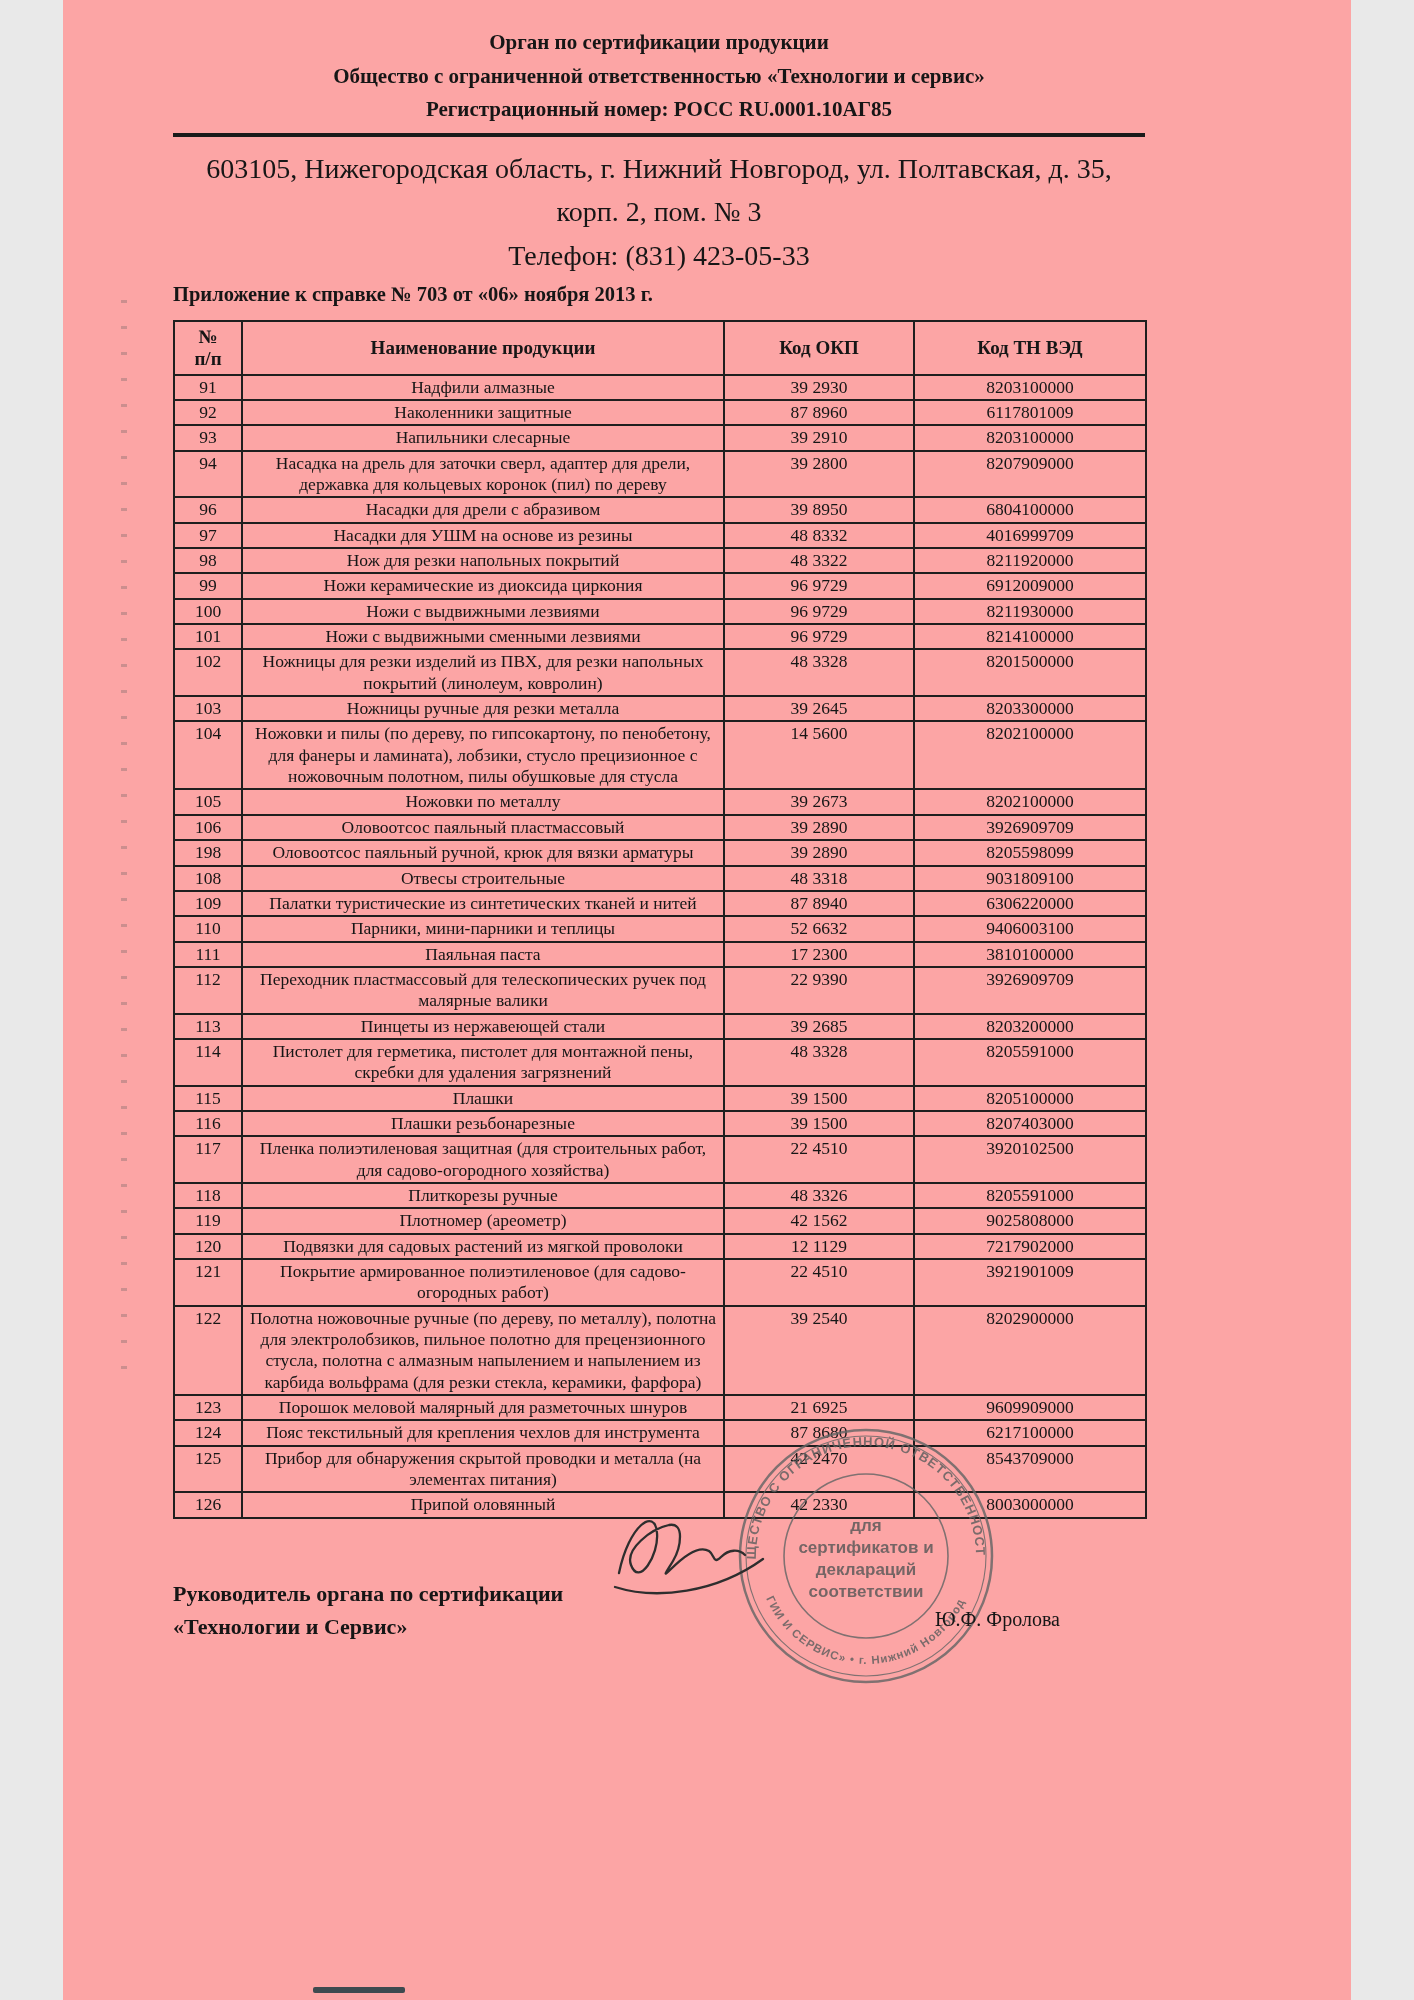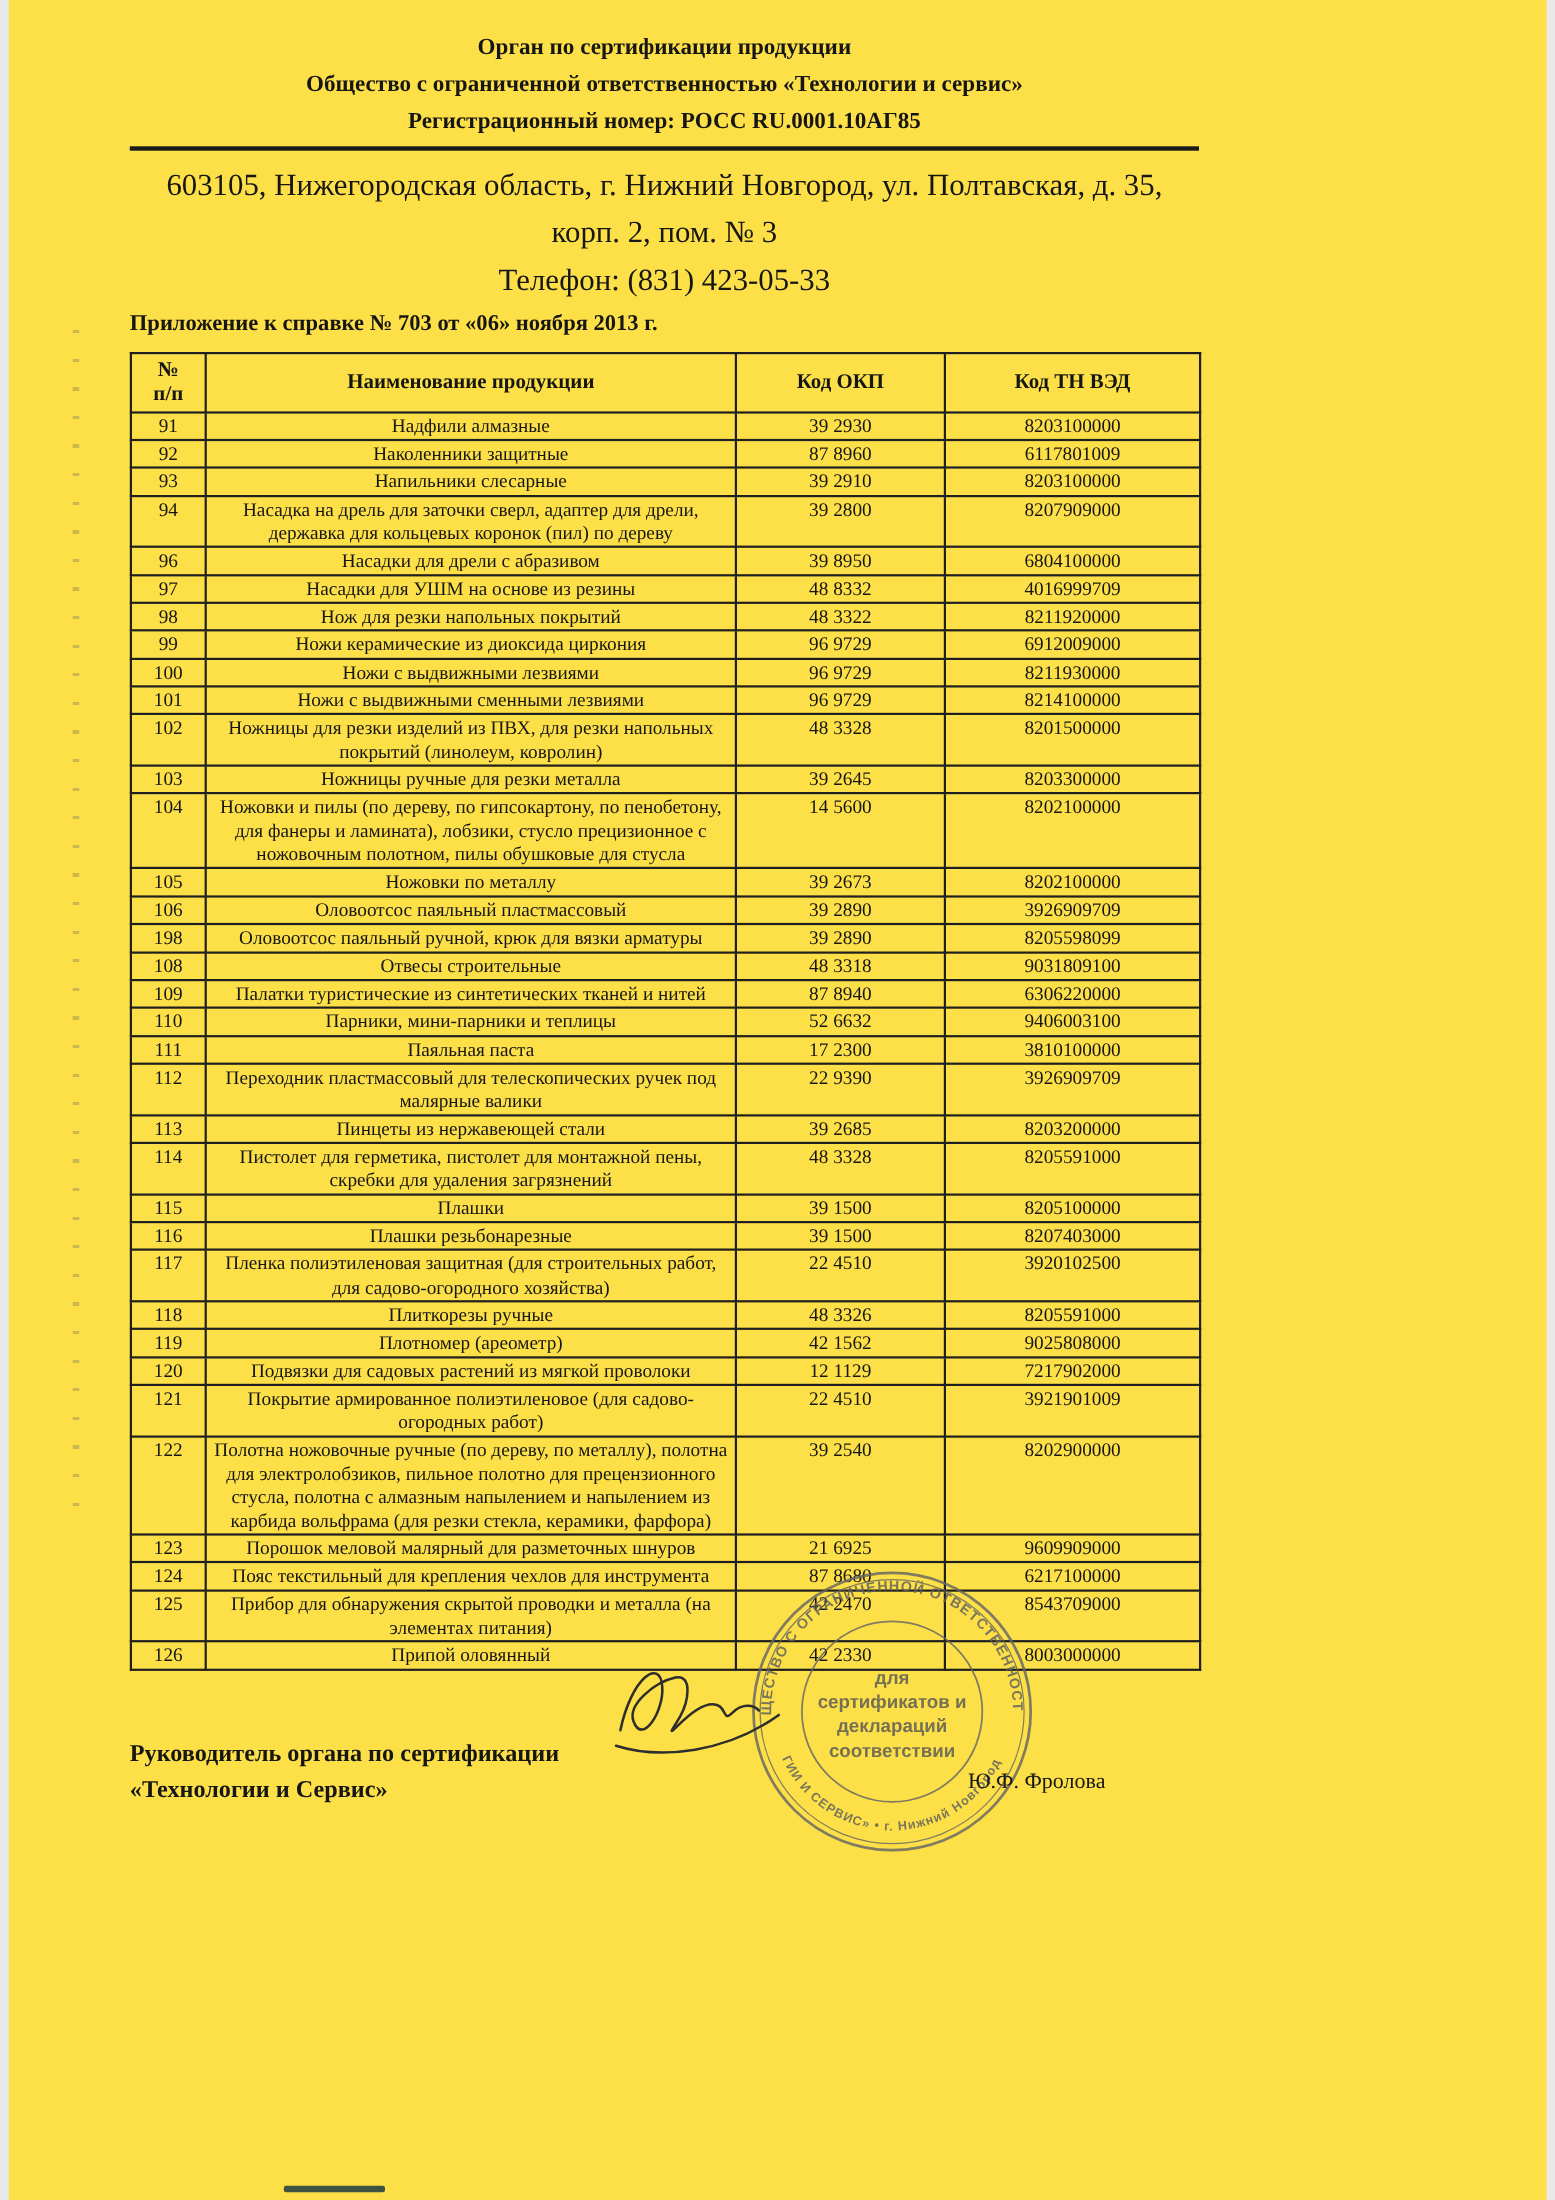--- a/index.html
+++ b/index.html
@@ -1,22 +1,22 @@
 <!DOCTYPE html>
 <html><head>
 <meta charset="utf-8">
 <style>
   * { margin:0; padding:0; box-sizing:border-box; }
   html, body { background:#e9e9e9; }
   .page {
     position:relative;
-    width:1398px;
+    width:1288px;
     height:2000px;
     margin:0 auto;
-    background:#fde047;
+    background:#fca5a5;
     font-family:"Liberation Serif","DejaVu Serif",serif;
     color:#161616;
     overflow:hidden;
   }
   .content { position:absolute; left:110px; top:26px; width:972px; }
 
   .title { text-align:center; font-weight:700; font-size:21px; line-height:1.6; }
   .rule  { height:0; border-bottom:4px solid #1a1a1a; margin:6px 0 10px; }
   .address { text-align:center; font-size:28px; line-height:1.55; }
   .annex { font-weight:700; font-size:20.5px; padding-right:30px; margin:6px 0 14px; }

